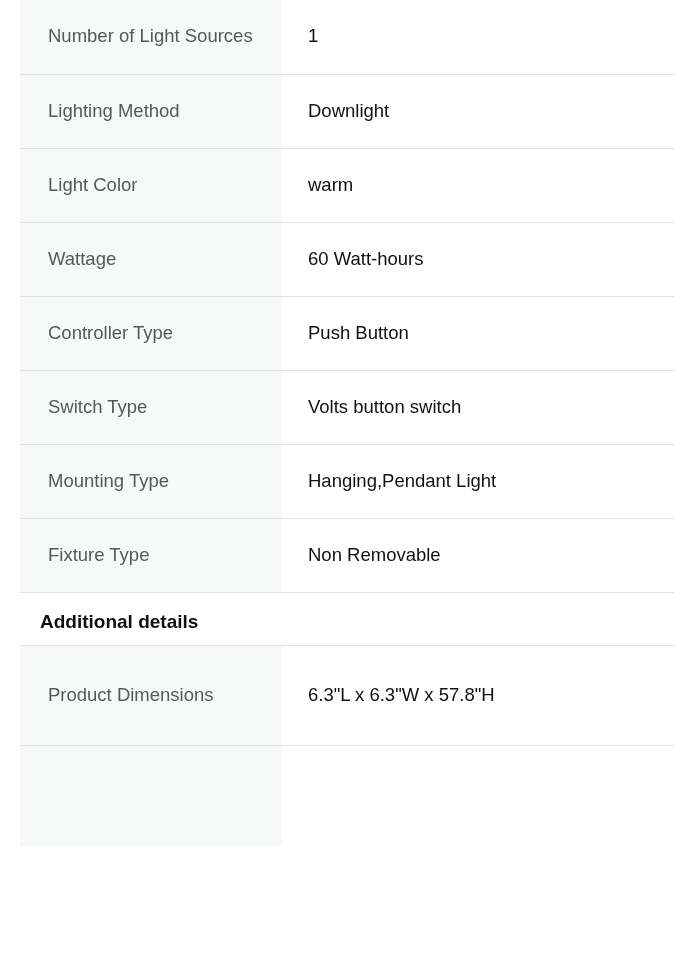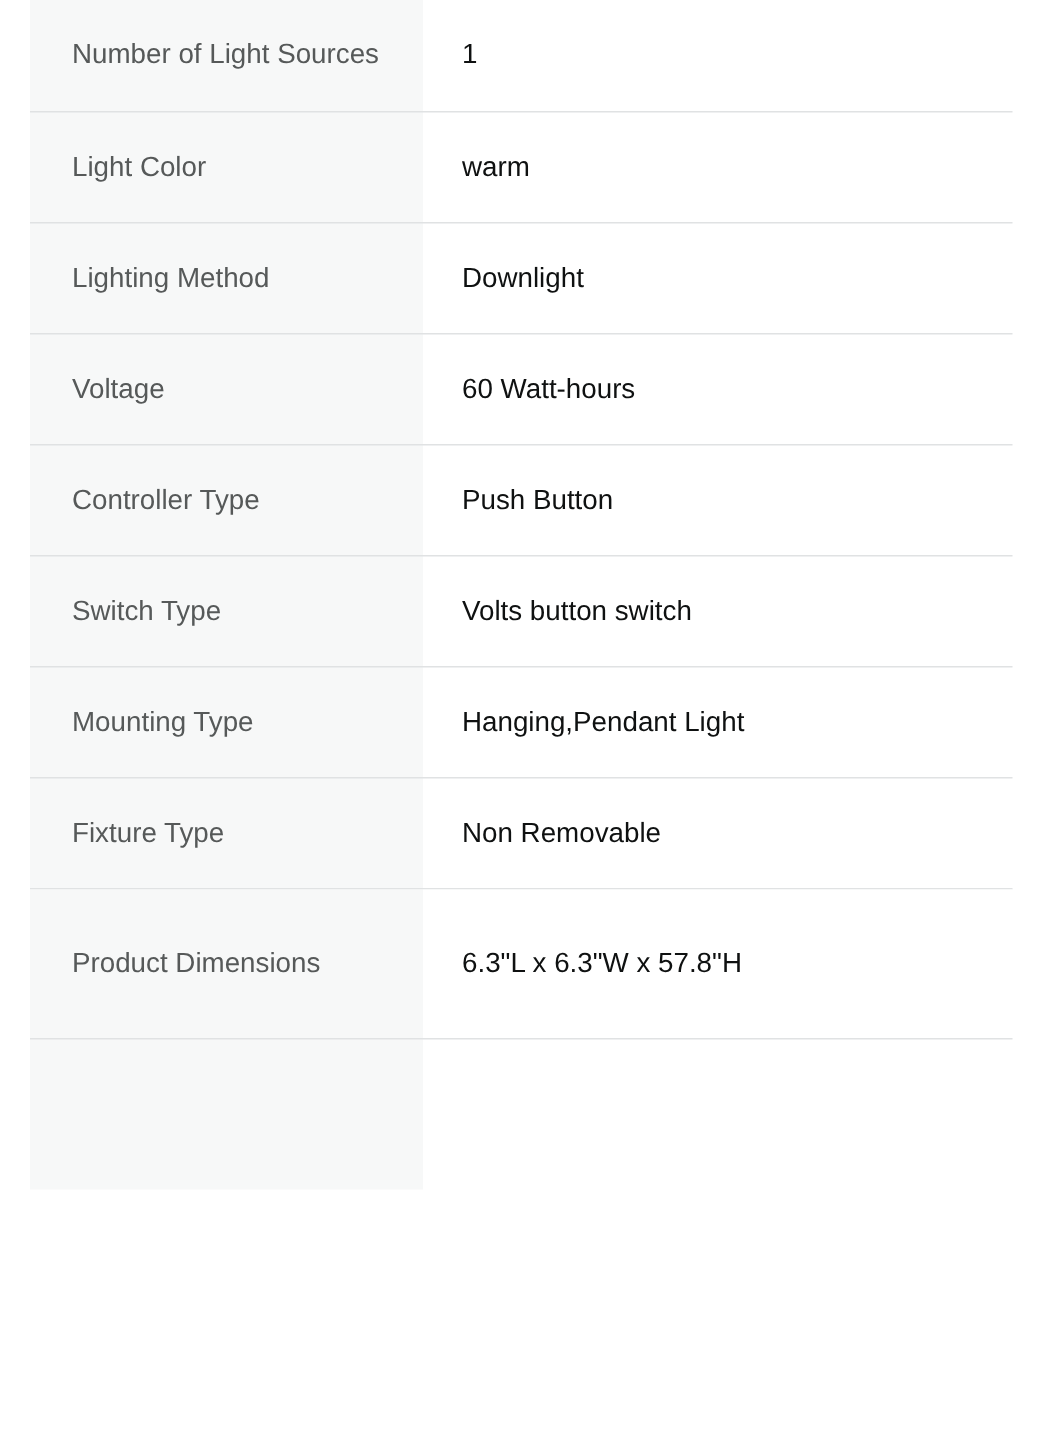--- a/index.html
+++ b/index.html
@@ -83,29 +83,29 @@
 
 <div class="page">
 
   <table class="spec-table main">
     <tbody>
       <tr class="first-row">
         <td class="label-cell">Number of Light Sources</td>
         <td class="value-cell">1</td>
       </tr>
       <tr>
+        <td class="label-cell">Lighting Method</td>
+        <td class="value-cell">Downlight</td>
+      </tr>
+      <tr>
         <td class="label-cell">Light Color</td>
         <td class="value-cell">warm</td>
       </tr>
       <tr>
-        <td class="label-cell">Lighting Method</td>
-        <td class="value-cell">Downlight</td>
-      </tr>
-      <tr>
-        <td class="label-cell">Voltage</td>
+        <td class="label-cell">Wattage</td>
         <td class="value-cell">60 Watt-hours</td>
       </tr>
       <tr>
         <td class="label-cell">Controller Type</td>
         <td class="value-cell">Push Button</td>
       </tr>
       <tr>
         <td class="label-cell">Switch Type</td>
         <td class="value-cell">Volts button switch</td>
       </tr>
@@ -113,20 +113,21 @@
         <td class="label-cell">Mounting Type</td>
         <td class="value-cell">Hanging,Pendant Light</td>
       </tr>
       <tr>
         <td class="label-cell">Fixture Type</td>
         <td class="value-cell">Non Removable</td>
       </tr>
     </tbody>
   </table>
 
+  <div class="section-heading">Additional details</div>
 
   <table class="spec-table additional">
     <tbody>
       <tr>
         <td class="label-cell">Product Dimensions</td>
         <td class="value-cell">6.3"L x 6.3"W x 57.8"H</td>
       </tr>
       <tr class="partial-row">
         <td class="label-cell"></td>
         <td class="value-cell"></td>

